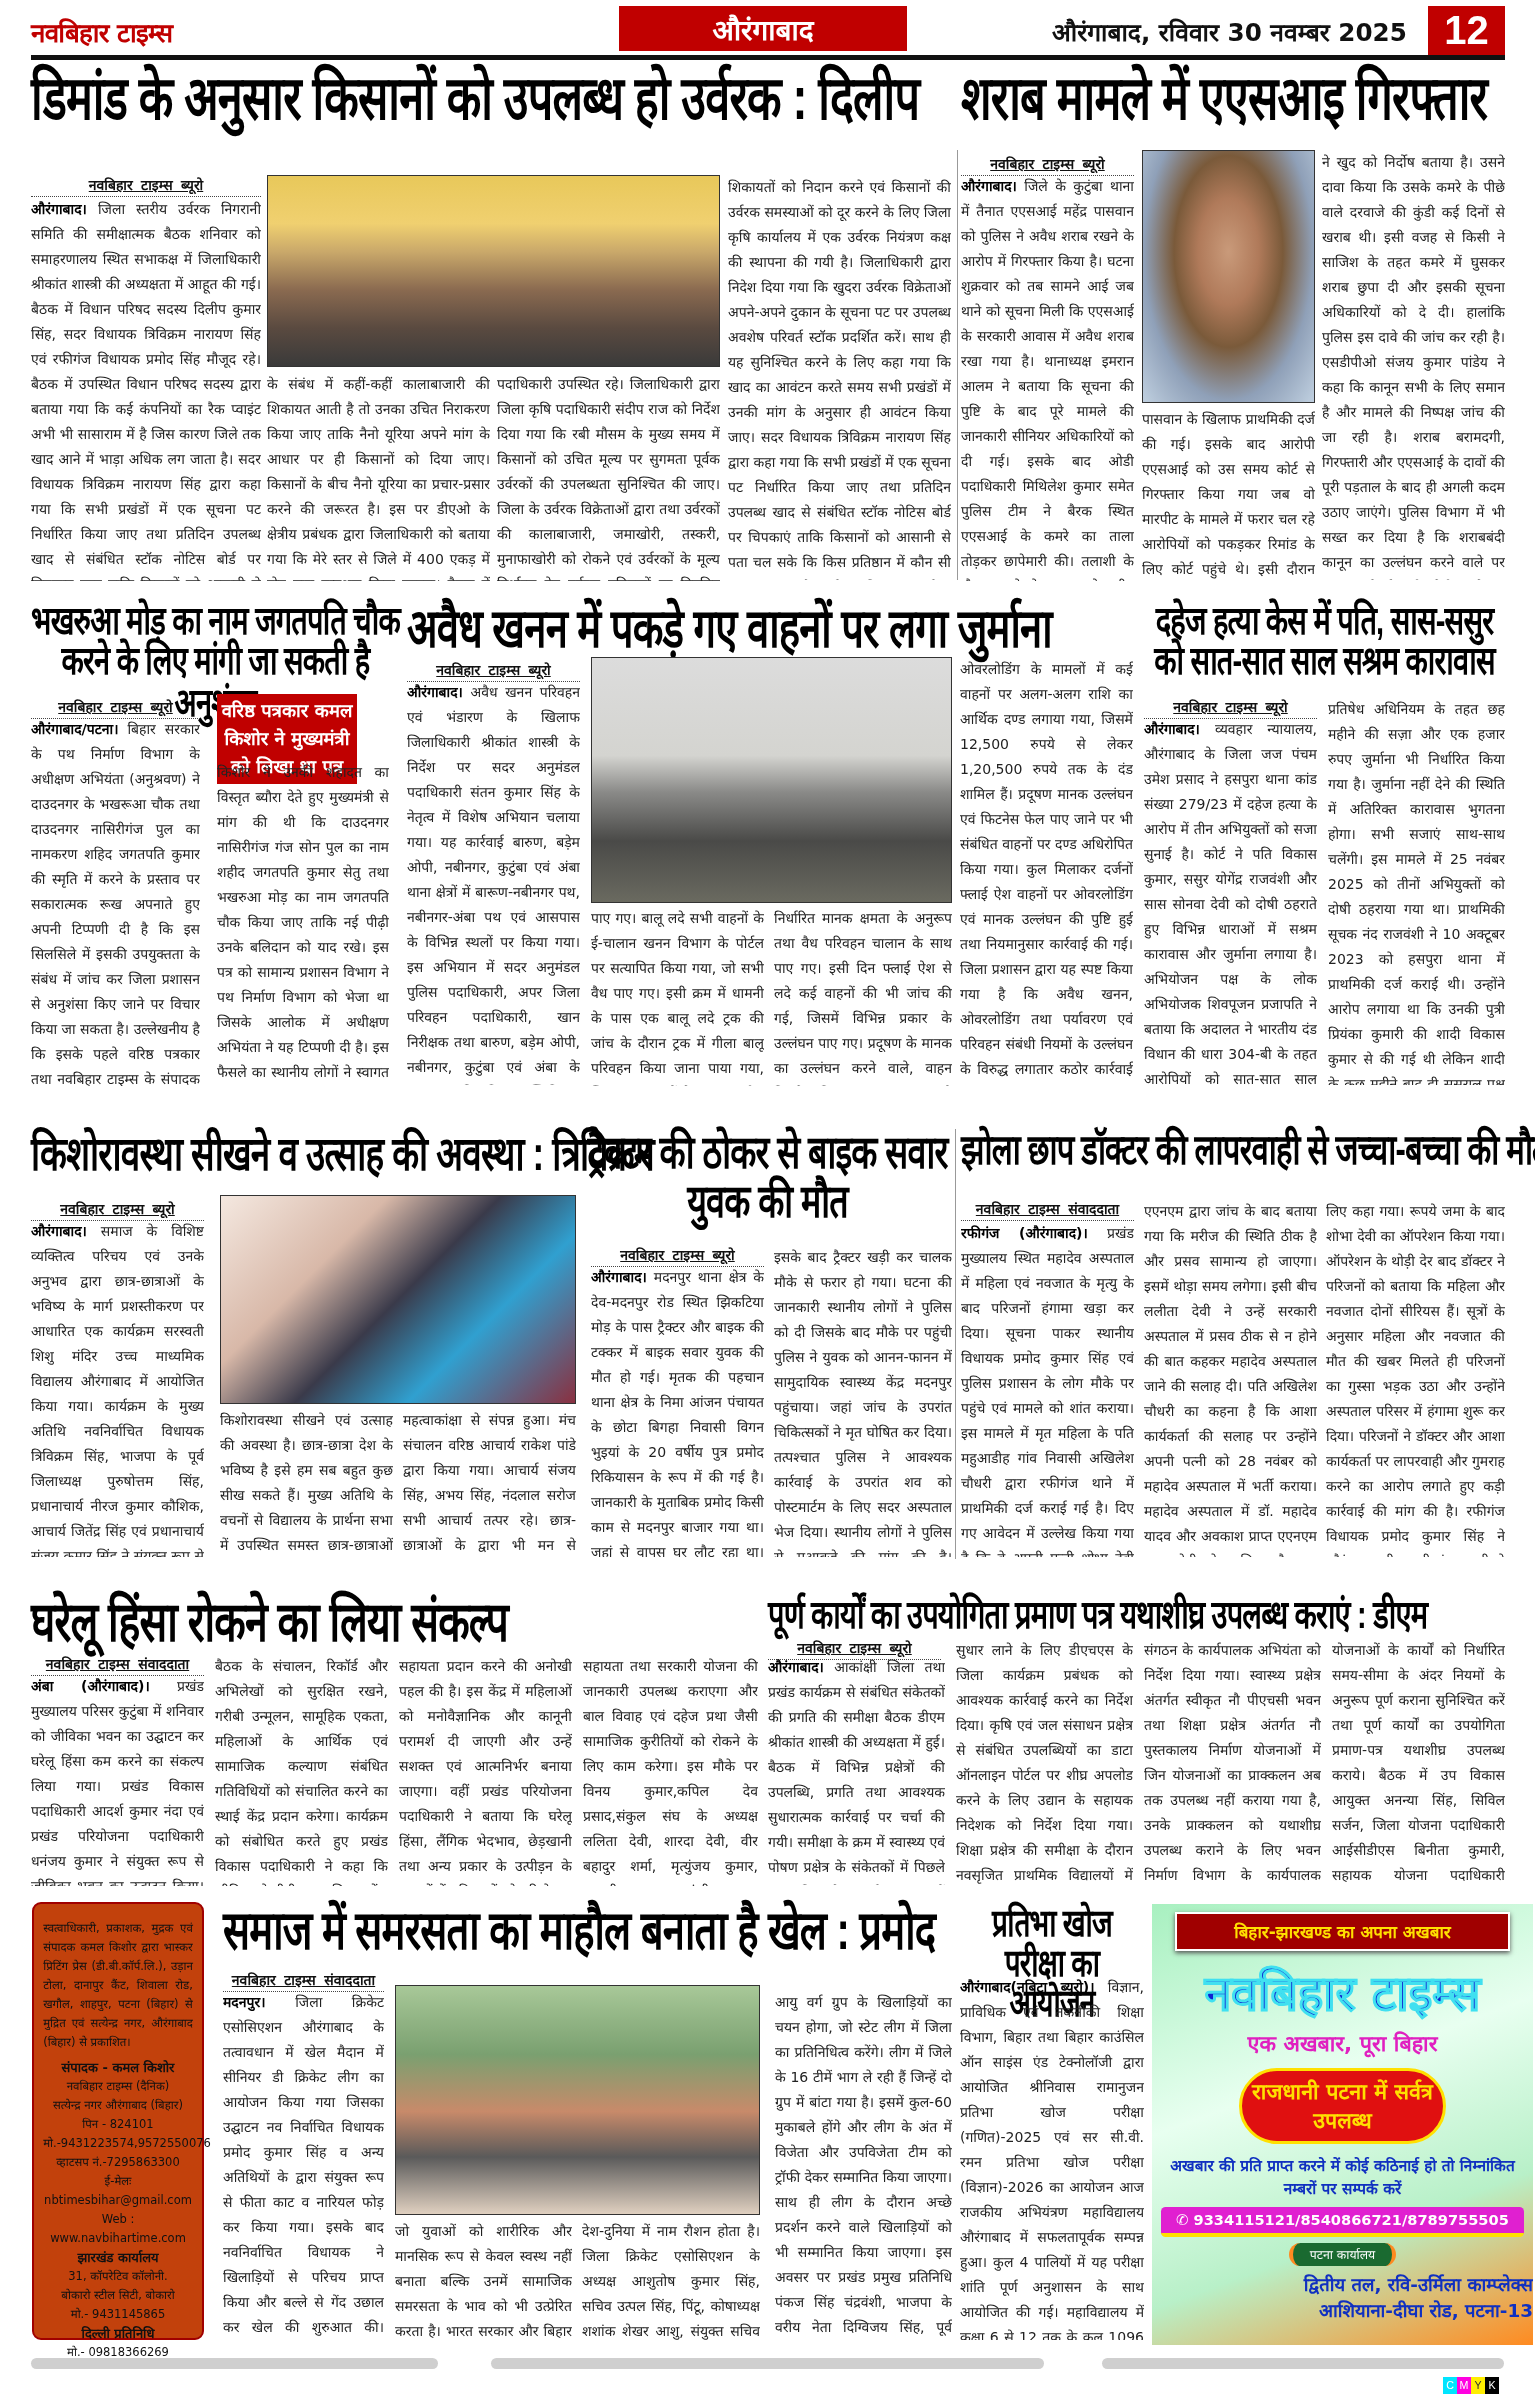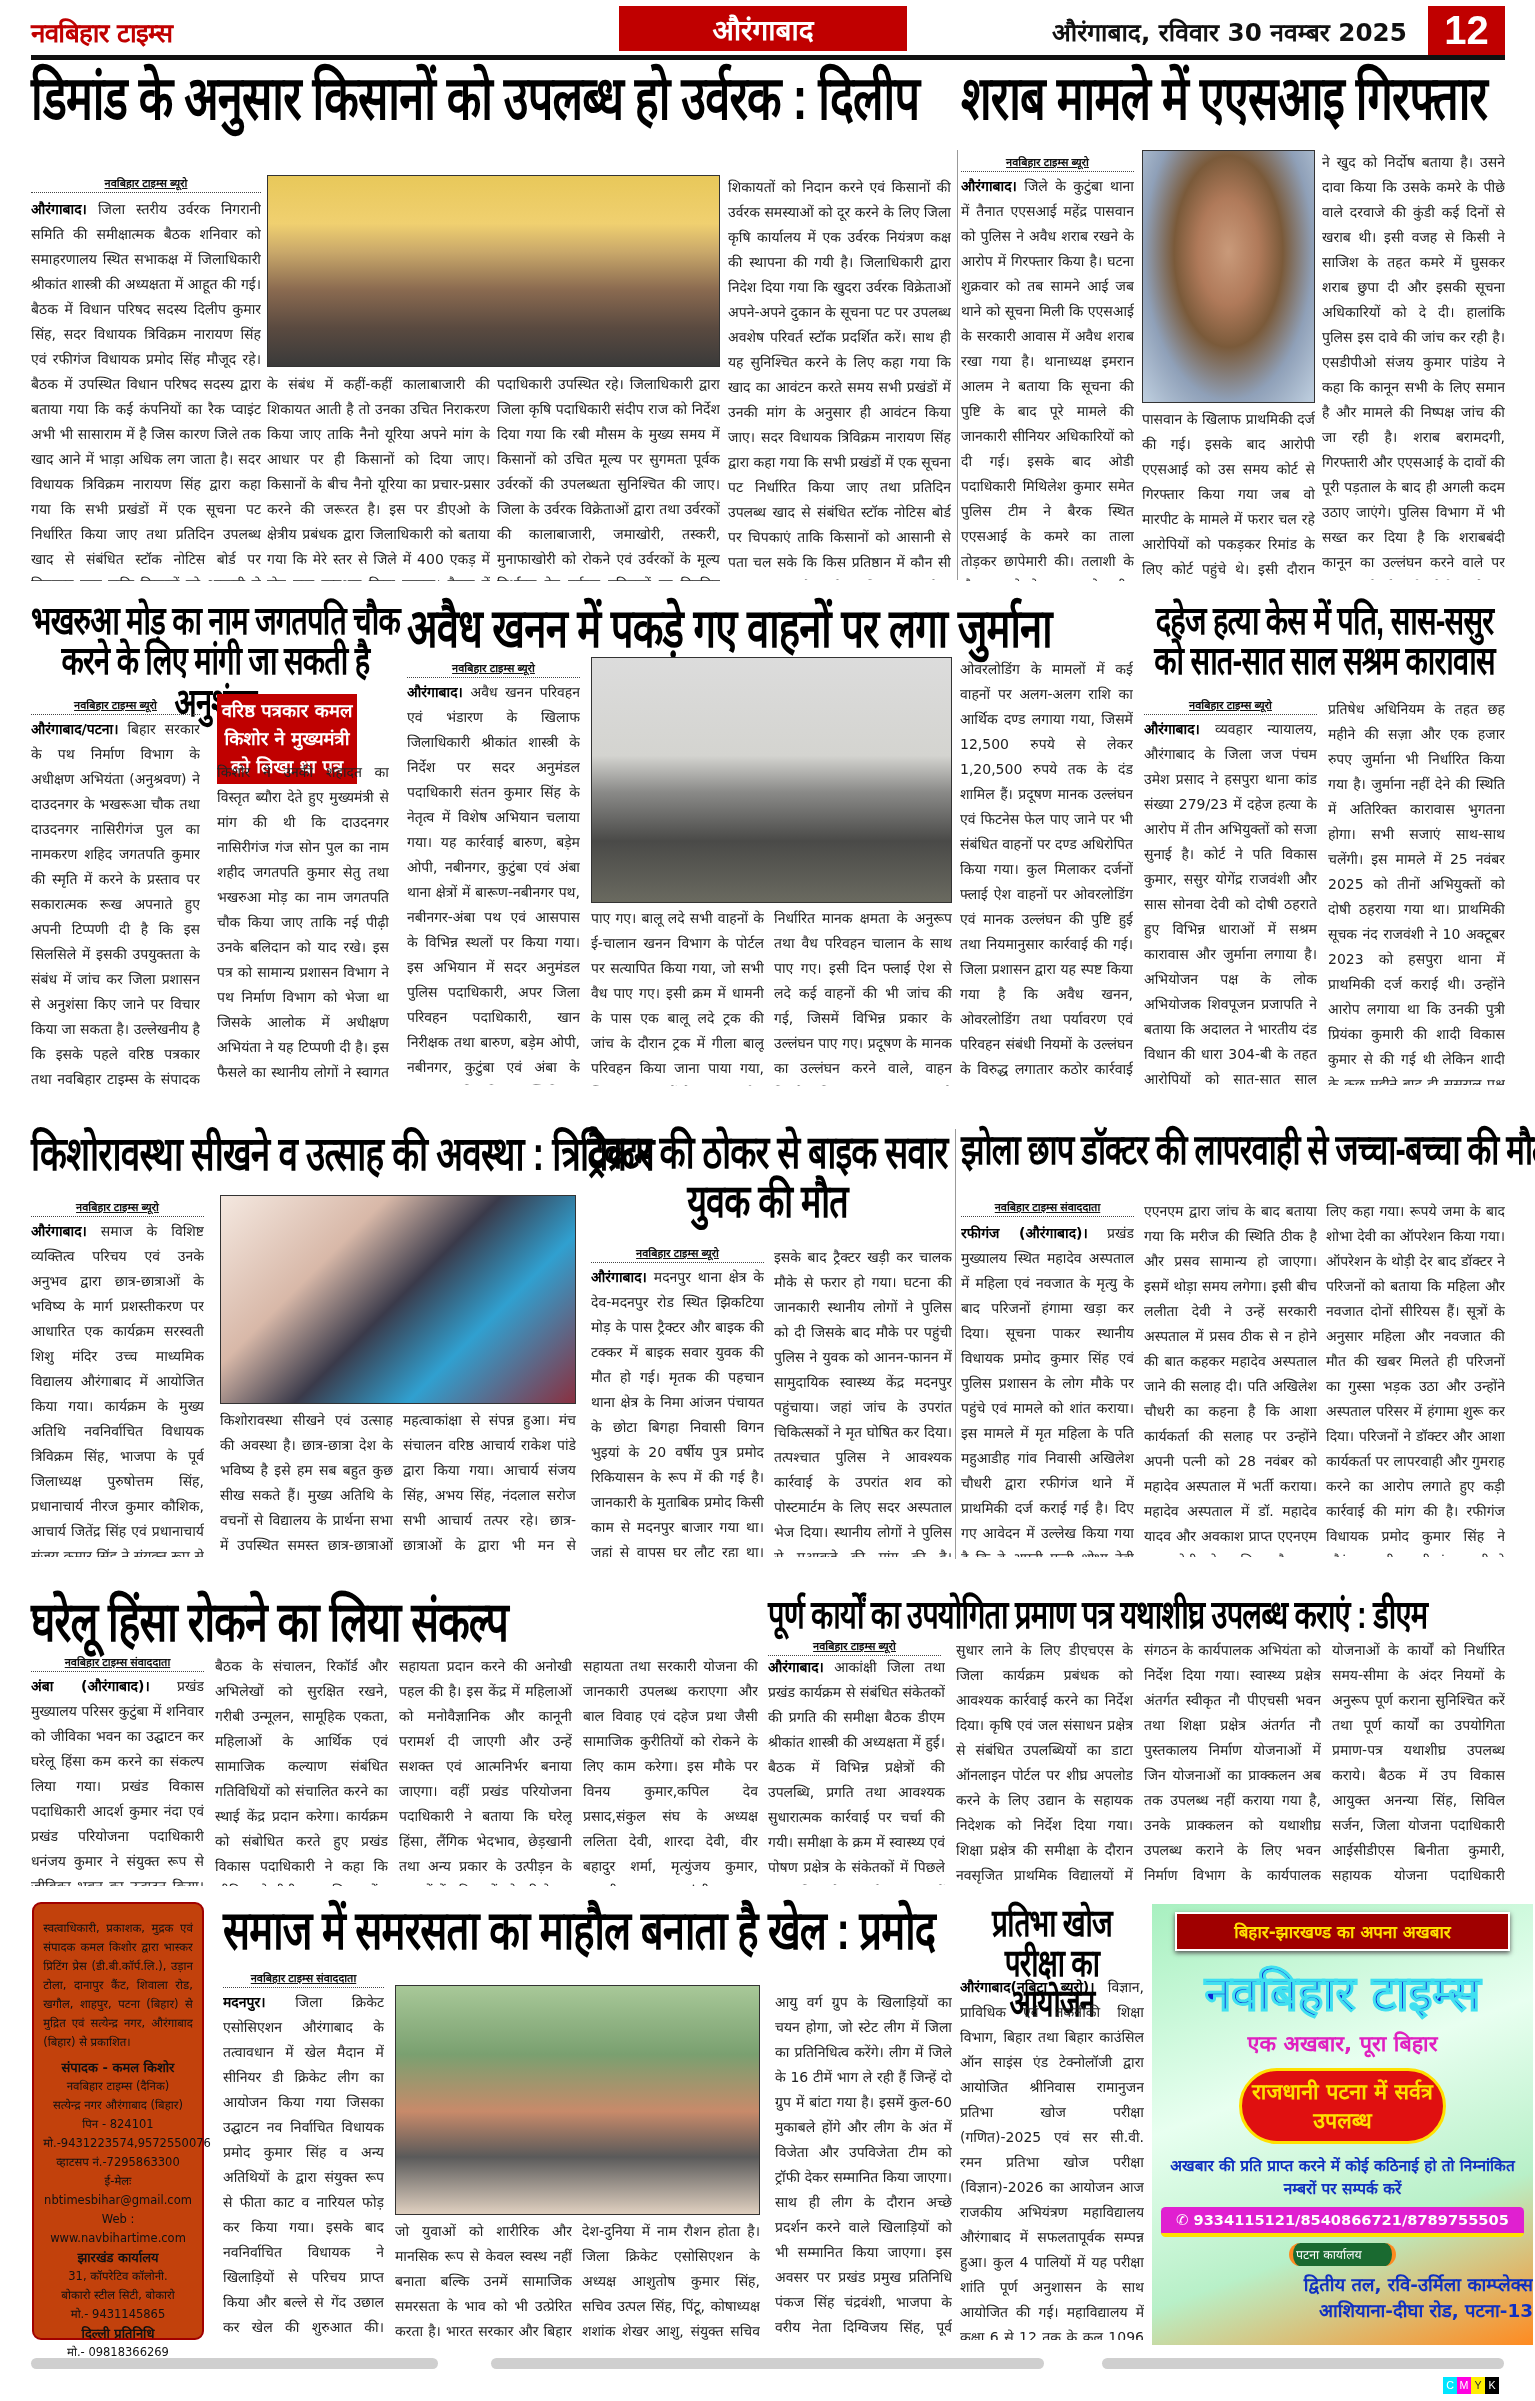--- a/index.html
+++ b/index.html
@@ -6,41 +6,41 @@
   html, body { width: 1535px; height: 2401px; background: #fff; overflow: hidden; }
   body { position: relative; font-family: "DejaVu Sans", sans-serif; color: #111; }
   .abs { position: absolute; }
   .masthead-name { left: 31px; top: 14px; font-size: 26px; font-weight: bold; color: #c00000; letter-spacing: -0.8px; }
   .edition-box { left: 619px; top: 6.1px; width: 288px; height: 45px; background: #c00000; color: #fff; font-size: 28px; font-weight: bold; display: flex; align-items: center; justify-content: center; }
   .date-line { left: 1052px; top: 15.4px; font-size: 24.6px; font-weight: bold; }
   .page-no { left: 1428px; top: 6.1px; width: 77px; height: 49px; background: #c00000; color: #fff; font-size: 40px; font-weight: bold; display: flex; align-items: center; justify-content: center; font-family: "Liberation Sans", sans-serif; }
   .top-rule { left: 31px; top: 55px; width: 1474px; height: 4.6px; background: #111; }
   .headline { font-family: "Liberation Sans", sans-serif; font-weight: bold; color: #000; line-height: 1.05; transform: scaleY(1.35); transform-origin: top left; letter-spacing: -0.8px; white-space: nowrap; }
   .headline.center { text-align: center; transform-origin: top center; white-space: normal; }
-  .byline { font-family: Liberation Sans, sans-serif; font-weight: bold; font-size: 11px; text-align: center; border-bottom: 1.5px dotted #444; padding-bottom: 1.5px; text-decoration: underline; }
+  .byline { font-family: Liberation Mono, monospace; font-weight: bold; font-size: 14px; text-align: center; border-bottom: 1.5px dotted #444; padding-bottom: 1.5px; text-decoration: underline; }
   .body-col { font-family: "DejaVu Sans", sans-serif; font-size: 14px; line-height: 25px; text-align: justify; color: #222; overflow: hidden; }
   .body-col .lead { font-weight: bold; color: #000; }
   .photo { border: 1.5px solid #333; overflow: hidden; }
   .photo.meeting { background: linear-gradient(180deg, #e8c85a 0%, #f0d070 25%, #c9a86a 40%, #8a6a50 60%, #5a4a40 80%, #3a3a3a 100%); }
   .photo.officer { background: radial-gradient(ellipse at 50% 40%, #c99a7a 0%, #b07a5a 25%, #7a5a3a 45%, #8fa0b8 70%, #c0d0e0 100%); }
   .photo.mining { background: linear-gradient(180deg, #dcdcdc 0%, #d4d4d0 40%, #8a8a88 55%, #4a4a48 75%, #6a6a60 100%); }
   .photo.school { background: linear-gradient(135deg, #f4e8e0 0%, #d8b8a8 30%, #3a3a4a 50%, #30a0d0 70%, #8a3040 100%); }
   .photo.sports { background: linear-gradient(180deg, #a8c898 0%, #7aa070 30%, #c88a6a 55%, #5a5a5a 75%, #e0d0c0 100%); }
   .redbox { background: #c00000; color: #fff; font-weight: bold; text-align: center; font-size: 18.4px; line-height: 28px; padding: 3.1px; }
   .vrule { width: 0.8px; background: #999; }
   .imprint { border: 2.3px solid #a00000; border-radius: 9px; padding: 15.4px 9.2px; text-align: center; font-size: 11.5px; line-height: 19px; background: #c2410c; }
   .imprint .bold { font-weight: bold; font-size: 13px; }
   .ad { overflow: hidden; background: linear-gradient(160deg, #a8f0c0 0%, #e8fff0 40%, #b8f0c8 70%, #ff8a20 100%); }
   .ad-top { background: #a00000; color: #ffe000; font-weight: bold; font-size: 17px; text-align: center; margin: 7.7px 23px; padding: 6.1px; border: 2.3px solid #fff; box-shadow: 0 1.5px 4.6px #555; }
   .ad-brand { text-align: center; font-size: 48px; font-weight: bold; color: #1020d0; -webkit-text-stroke: 1.5px #40e0f0; margin-top: 6.1px; }
   .ad-tag { text-align: center; color: #e020c0; font-size: 21.5px; font-weight: bold; margin-top: 4.6px; }
   .ad-pill { margin: 10.7px auto; width: 207px; background: #e01010; border: 3.1px solid #ffe000; border-radius: 38px; color: #ffe000; font-size: 21.5px; font-weight: bold; text-align: center; line-height: 29px; padding: 6.1px; }
   .ad-blue { text-align: center; color: #1030c0; font-weight: bold; font-size: 15.4px; line-height: 23px; }
   .ad-phones { margin: 6.1px 9.2px; background: #e020d0; border-bottom: 4.6px solid #ffe000; border-radius: 4.6px; color: #fff; font-weight: bold; font-size: 14.6px; text-align: center; padding: 4.6px; }
-  .ad-office { margin: 6.1px auto; width: 107px; background: #1a6a30; color: #fff; border-radius: 15.4px; font-size: 12.3px; text-align: left; padding: 3.1px; border-left: 4.6px solid #ff8a20; border-right: 4.6px solid #ff8a20; }
+  .ad-office { margin: 6.1px auto; width: 107px; background: #1a6a30; color: #fff; border-radius: 15.4px; font-size: 12.3px; text-align: center; padding: 3.1px; border-left: 4.6px solid #ff8a20; border-right: 4.6px solid #ff8a20; }
   .ad-addr { text-align: right; color: #1030c0; font-weight: bold; font-size: 18.4px; line-height: 26px; }
   .footer-bar { height: 10.7px; background: #cfcfcf; border-radius: 5.4px; }
   .cmyk { display: flex; height: 17px; }
   .cmyk span { width: 14px; color: #fff; font-size: 10.7px; text-align: center; line-height: 17px; font-family: "Liberation Sans", sans-serif; }
 </style>
 </head>
 <body>
 
 <div class="abs masthead-name">नवबिहार टाइम्स</div>
 <div class="abs edition-box">औरंगाबाद</div>

